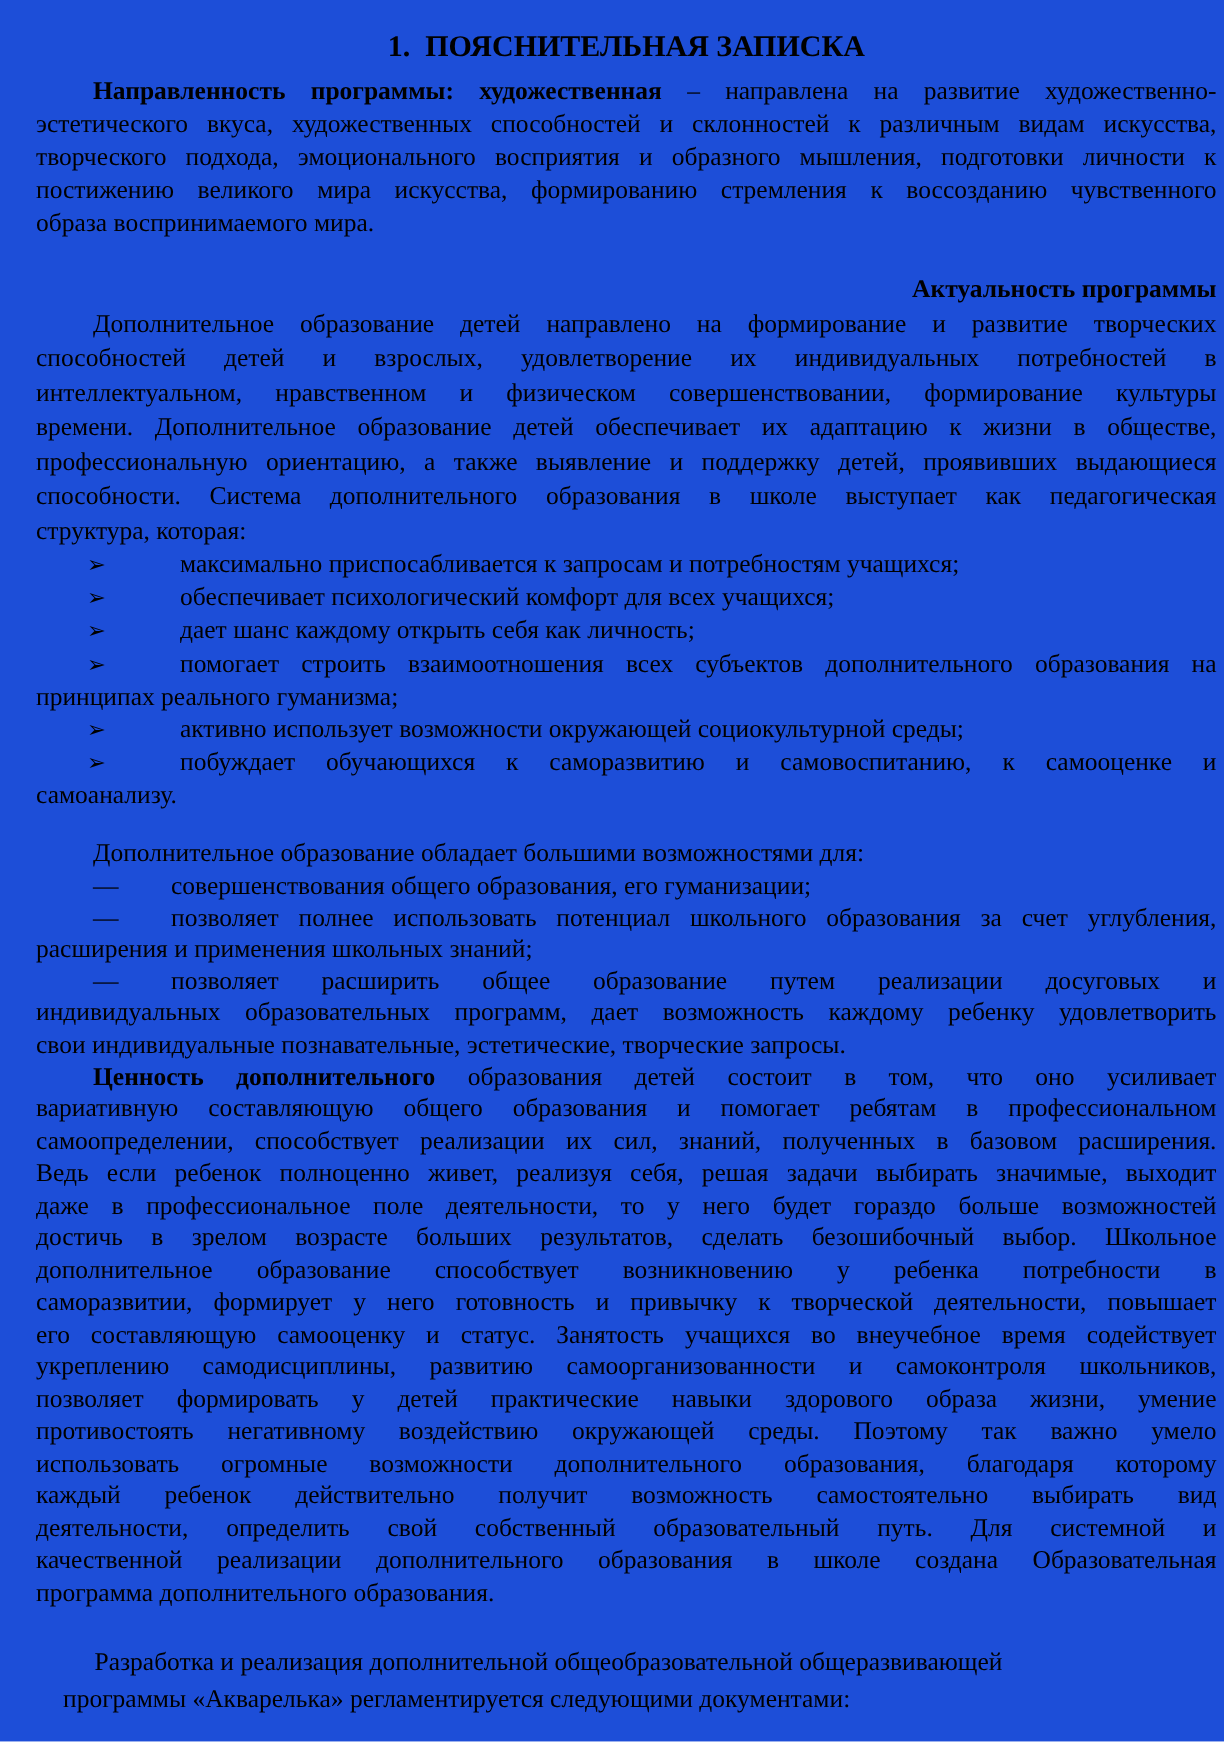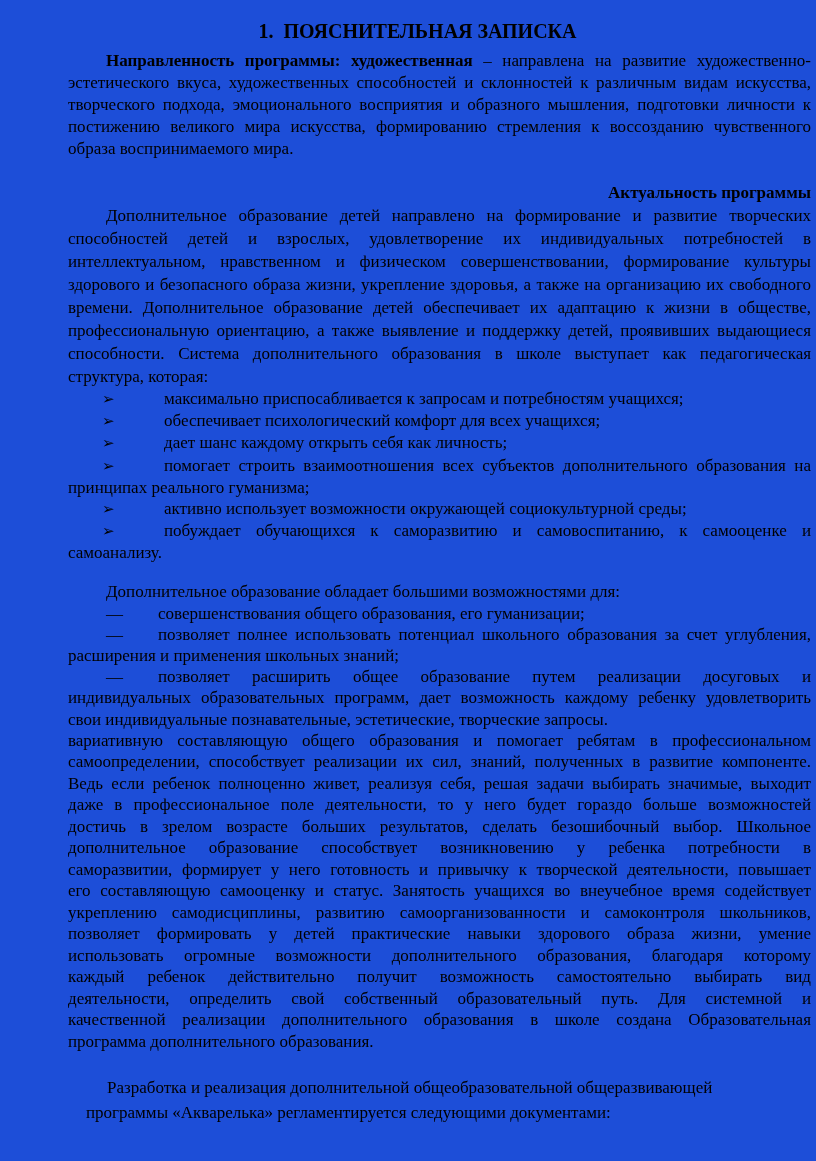--- a/index.html
+++ b/index.html
@@ -8,21 +8,21 @@
     font-family:"Liberation Serif","DejaVu Serif",serif;
     font-size:17px;
   }
   .content{padding:0 5px 0 24px;}
   .doc-title{
     margin-top:20px;text-align:center;font-weight:bold;font-size:20px;line-height:22px;
   }
   .sec-heading{
     margin-top:22px;text-align:right;font-weight:bold;line-height:22px;
   }
-  .ln{text-align:justify;text-align-last:justify;margin-left:44px;}
+  .ln{text-align:justify;text-align-last:justify;}
   .last{text-align-last:left;}
   .ind{padding-left:38px;}
   .b{font-weight:bold;}
   .sec-p1{margin-top:8px;}
   .sec-p1 .ln{line-height:22px;}
   .sec-p2 .ln{line-height:23px;}
   .sec-bullets .ln{line-height:21.2px;}
   .sec-mid{margin-top:17px;}
   .sec-mid .ln{line-height:22px;}
   .sec-dash .ln{line-height:21.2px;}
@@ -50,21 +50,20 @@
       <div class="ln">постижению великого мира искусства, формированию стремления к воссозданию чувственного</div>
       <div class="ln last">образа воспринимаемого мира.</div>
     </div>
 
     <div class="sec-heading">Актуальность программы</div>
 
     <div class="sec-p2">
       <div class="ln ind">Дополнительное образование детей направлено на формирование и развитие творческих</div>
       <div class="ln">способностей детей и взрослых, удовлетворение их индивидуальных потребностей в</div>
       <div class="ln">интеллектуальном, нравственном и физическом совершенствовании, формирование культуры</div>
-      <div class="ln">здорового и безопасного образа жизни, укрепление здоровья, а также на организацию их свободного</div>
       <div class="ln">времени. Дополнительное образование детей обеспечивает их адаптацию к жизни в обществе,</div>
       <div class="ln">профессиональную ориентацию, а также выявление и поддержку детей, проявивших выдающиеся</div>
       <div class="ln">способности. Система дополнительного образования в школе выступает как педагогическая</div>
       <div class="ln last">структура, которая:</div>
     </div>
 
     <div class="sec-bullets">
       <div class="ln last bullet-first"><span class="marker-b">➢</span><span>максимально приспосабливается к запросам и потребностям учащихся;</span></div>
       <div class="ln last bullet-first"><span class="marker-b">➢</span><span>обеспечивает психологический комфорт для всех учащихся;</span></div>
       <div class="ln last bullet-first"><span class="marker-b">➢</span><span>дает шанс каждому открыть себя как личность;</span></div>
@@ -82,30 +81,32 @@
     <div class="sec-dash">
       <div class="ln last dash-first"><span class="marker-d">—</span><span>совершенствования общего образования, его гуманизации;</span></div>
       <div class="ln dash-first"><span class="marker-d">—</span><span>позволяет полнее использовать потенциал школьного образования за счет углубления,</span></div>
       <div class="ln last">расширения и применения школьных знаний;</div>
       <div class="ln dash-first"><span class="marker-d">—</span><span>позволяет расширить общее образование путем реализации досуговых и</span></div>
       <div class="ln">индивидуальных образовательных программ, дает возможность каждому ребенку удовлетворить</div>
       <div class="ln last">свои индивидуальные познавательные, эстетические, творческие запросы.</div>
     </div>
 
     <div class="sec-big">
+      <div class="ln ind"><span class="b">Ценность дополнительного</span><span> образования детей состоит в том, что оно усиливает</span></div>
       <div class="ln">вариативную составляющую общего образования и помогает ребятам в профессиональном</div>
-      <div class="ln">самоопределении, способствует реализации их сил, знаний, полученных в развитие компоненте.</div>
+      <div class="ln">самоопределении, способствует реализации их сил, знаний, полученных в базовом расширения.</div>
       <div class="ln">Ведь если ребенок полноценно живет, реализуя себя, решая задачи выбирать значимые, выходит</div>
       <div class="ln">даже в профессиональное поле деятельности, то у него будет гораздо больше возможностей</div>
       <div class="ln">достичь в зрелом возрасте больших результатов, сделать безошибочный выбор. Школьное</div>
       <div class="ln">дополнительное образование способствует возникновению у ребенка потребности в</div>
       <div class="ln">саморазвитии, формирует у него готовность и привычку к творческой деятельности, повышает</div>
       <div class="ln">его составляющую самооценку и статус. Занятость учащихся во внеучебное время содействует</div>
       <div class="ln">укреплению самодисциплины, развитию самоорганизованности и самоконтроля школьников,</div>
       <div class="ln">позволяет формировать у детей практические навыки здорового образа жизни, умение</div>
+      <div class="ln">противостоять негативному воздействию окружающей среды. Поэтому так важно умело</div>
       <div class="ln">использовать огромные возможности дополнительного образования, благодаря которому</div>
       <div class="ln">каждый ребенок действительно получит возможность самостоятельно выбирать вид</div>
       <div class="ln">деятельности, определить свой собственный образовательный путь. Для системной и</div>
       <div class="ln">качественной реализации дополнительного образования в школе создана Образовательная</div>
       <div class="ln last">программа дополнительного образования.</div>
     </div>
 
     <div class="sec-final">
       <div class="ln ind2">Разработка и реализация дополнительной общеобразовательной общеразвивающей</div>
       <div class="ln">программы «Акварелька» регламентируется следующими документами:</div>

